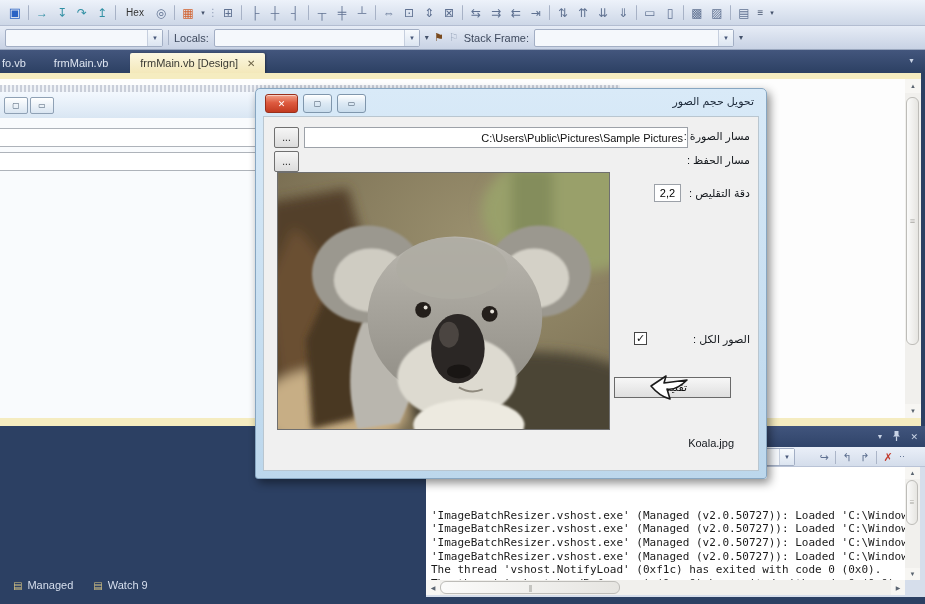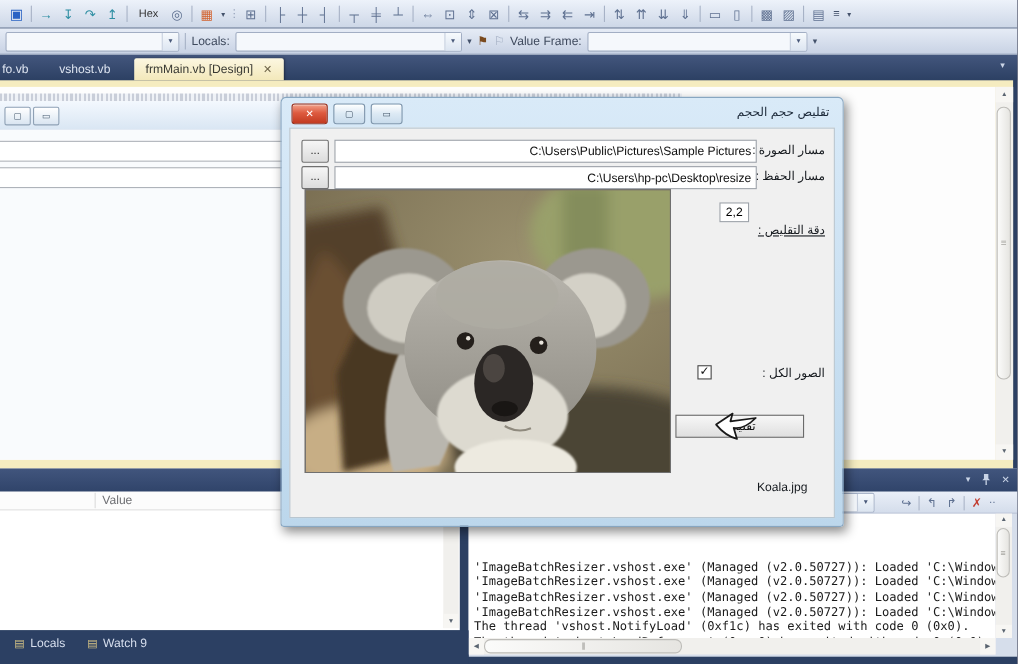--- a/index.html
+++ b/index.html
@@ -142,21 +142,21 @@
     box-sizing:border-box;display:flex;align-items:center;justify-content:flex-end;
     padding:0 4px;color:#101010;direction:ltr;white-space:nowrap;overflow:hidden;}
   #tbox1{top:10px;} #tbox2{top:34px;}
   .flabel{position:absolute;right:8px;direction:rtl;color:#15191E;white-space:nowrap;text-align:right;}
   #flabel1{top:13px;} #flabel2{top:37px;}
   #picbox{position:absolute;left:13px;top:55px;width:333px;height:258px;border:1px solid #6F6F6F;
     box-sizing:border-box;background:#7E7668;overflow:hidden;}
   #picbox svg{display:block;}
   #ratio{position:absolute;left:390px;top:67px;width:27px;height:18px;background:#fff;
     border:1px solid #9CA1A8;box-sizing:border-box;text-align:center;direction:rtl;line-height:16px;}
-  #ratio-label{top:86px;text-decoration:underline;}
+  #ratio-label{top:70px;}
   #cb{position:absolute;left:370px;top:215px;width:13px;height:13px;background:#fff;
     border:1px solid #454545;box-sizing:border-box;font-size:11px;line-height:11px;text-align:center;color:#111;}
   #cb-label{top:216px;}
   #shrink-btn{position:absolute;left:350px;top:260px;width:117px;height:21px;
     background:linear-gradient(#F7F7F7,#DFDFDF);border:1px solid #6A6A6A;box-sizing:border-box;
     display:flex;align-items:center;justify-content:center;color:#111;}
   #cursor{position:absolute;left:384px;top:256px;width:42px;height:32px;z-index:5;pointer-events:none;}
   #img-name{position:absolute;right:24px;top:320px;color:#15191E;}
   #dlg-status{position:absolute;right:9px;top:338px;direction:rtl;color:#15191E;white-space:nowrap;}
 </style>
@@ -221,30 +221,30 @@
       <span class="caret">▼</span>
     </div>
     <div class="tb2sep"></div>
     <span class="tb2label">Locals:</span>
     <div class="combo" id="combo-thread">
       <span class="caret">▼</span>
     </div>
     <span class="ovf">▾</span>
     <span class="flag">⚑</span>
     <span class="flag lite">⚐</span>
-    <span class="tb2label">Value Frame:</span>
+    <span class="tb2label">Stack Frame:</span>
     <div class="combo" id="combo-stack">
       <span class="caret">▼</span>
     </div>
     <span class="ovf">▾</span>
   </div>
 
   <div id="tabstrip">
     <div class="tab" id="tab-0">fo.vb</div>
-    <div class="tab" id="tab-1">vshost.vb</div>
+    <div class="tab" id="tab-1">frmMain.vb</div>
     <div class="tab" id="tab-2">
       <span>frmMain.vb [Design]</span>
       <span class="close">✕</span>
     </div>
     <span id="tab-overflow">▼</span>
   </div>
 
   <div id="docframe">
     <div id="editor">
       <div id="dz-hatch"></div>
@@ -257,30 +257,20 @@
         <div class="dz-tb" id="dz-tb2"></div>
       </div>
     </div>
     <div id="ed-scroll" class="sb-track">
       <span class="sbtn" id="ed-up">▲</span>
       <div class="sthumb" id="ed-thumb">≡</div>
       <span class="sbtn" id="ed-dn">▼</span>
     </div>
   </div>
 
-  <div id="watch">
-    <div id="watch-header"></div>
-    <div id="watch-cols">
-      <div id="watch-col-div"></div>
-      <span id="watch-value-label">Value</span>
-    </div>
-    <div id="watch-scroll" class="sb-track">
-      <span class="sbtn" id="watch-dn">▼</span>
-    </div>
-  </div>
 
   <div id="output">
     <div id="out-header">
       <div class="hdr-icons">
         <span style="font-size:7px;">▼</span>
         <span><svg width="9" height="12" viewBox="0 0 9 12">
               <path d="M2.5 1h4v4l1.5 1.5h-7L2.5 5z" fill="#C9D4E6"></path>
               <line x1="4.5" y1="6.5" x2="4.5" y2="11" stroke="#C9D4E6" stroke-width="1.2"></line>
             </svg></span>
         <span>✕</span>
@@ -312,42 +302,41 @@
     <div id="out-hscroll" class="sb-track">
       <span class="sbtn" id="oh-left">◀</span>
       <div class="sthumb" id="oh-thumb">|||</div>
       <span class="sbtn" id="oh-right">▶</span>
     </div>
   </div>
 
   <div id="bottomstrip">
     <div class="ptab">
       <span class="picon">▤</span>
-      <span>Locals</span>
+      <span>Managed</span>
     </div>
     <div class="ptab">
       <span class="picon">▤</span>
       <span>Watch 9</span>
     </div>
   </div>
 
   <div id="dlg">
-    <span id="dlg-title">تقليص حجم الحجم</span>
+    <span id="dlg-title">تحويل حجم الصور</span>
     <div id="dlg-btns">
       <span id="dlg-close">✕</span>
       <span class="dlg-wbtn">▢</span>
       <span class="dlg-wbtn">▭</span>
     </div>
     <div id="dlg-client">
       <span class="browse" id="browse1">...</span>
       <div class="tbox" id="tbox1">C:\Users\Public\Pictures\Sample Pictures</div>
       <span class="flabel" id="flabel1">مسار الصورة :</span>
 
       <span class="browse" id="browse2">...</span>
-      <div class="tbox" id="tbox2">C:\Users\hp-pc\Desktop\resize</div>
       <span class="flabel" id="flabel2">مسار الحفظ :</span>
 
       <div id="picbox">
         <svg width="331" height="256" viewBox="0 0 333 258">
           <defs>
             <radialGradient id="bgg" cx="65%" cy="28%" r="95%">
               <stop offset="0" stop-color="#9C9270"></stop>
                 <stop offset="0.55" stop-color="#857A5C"></stop>
                 <stop offset="1" stop-color="#6E6248"></stop>
             </radialGradient>

